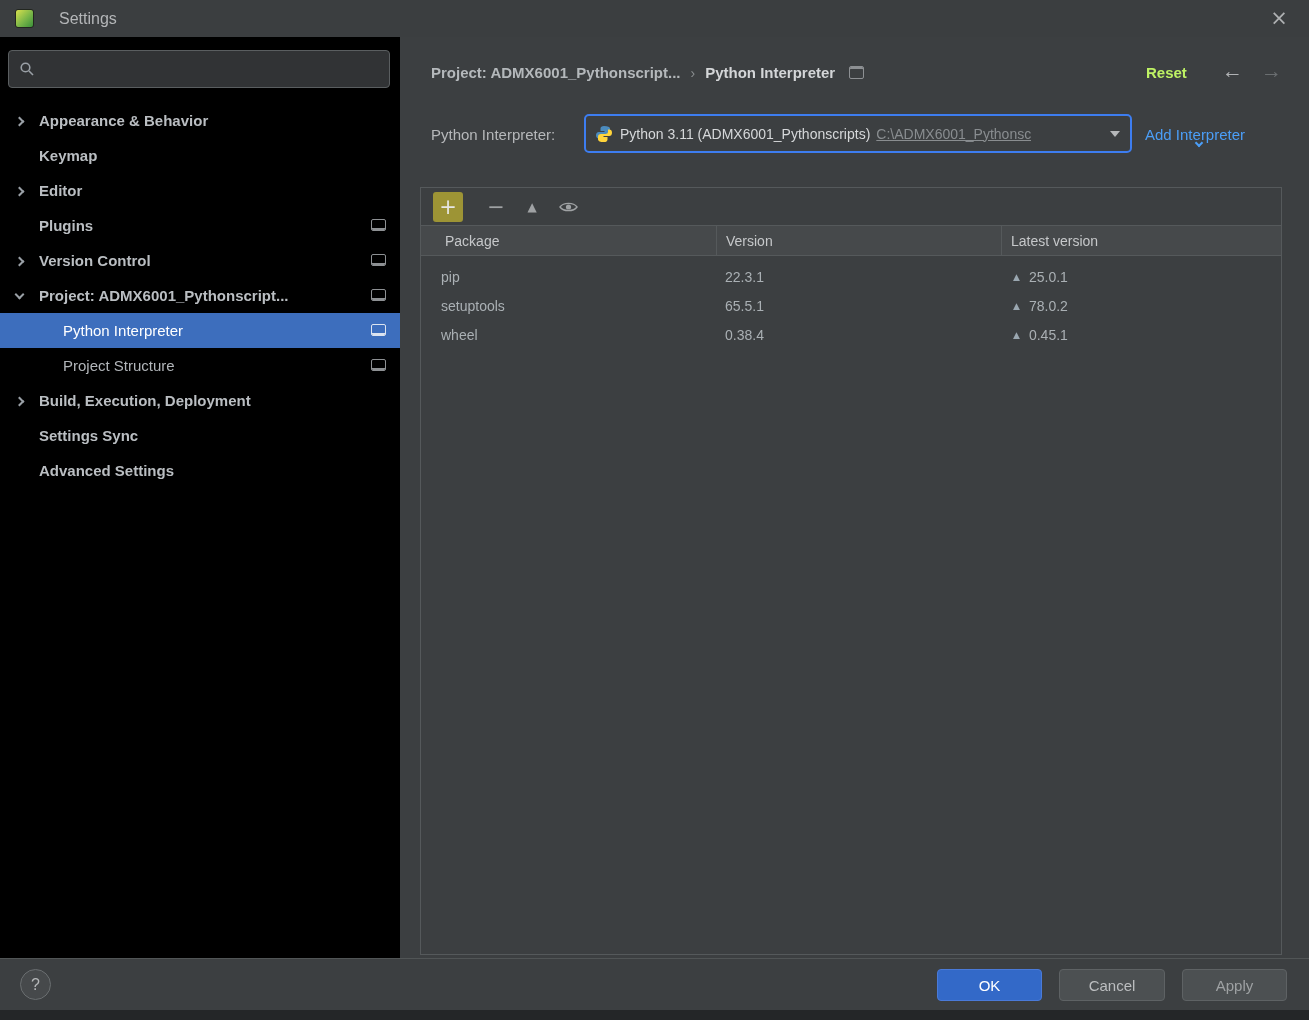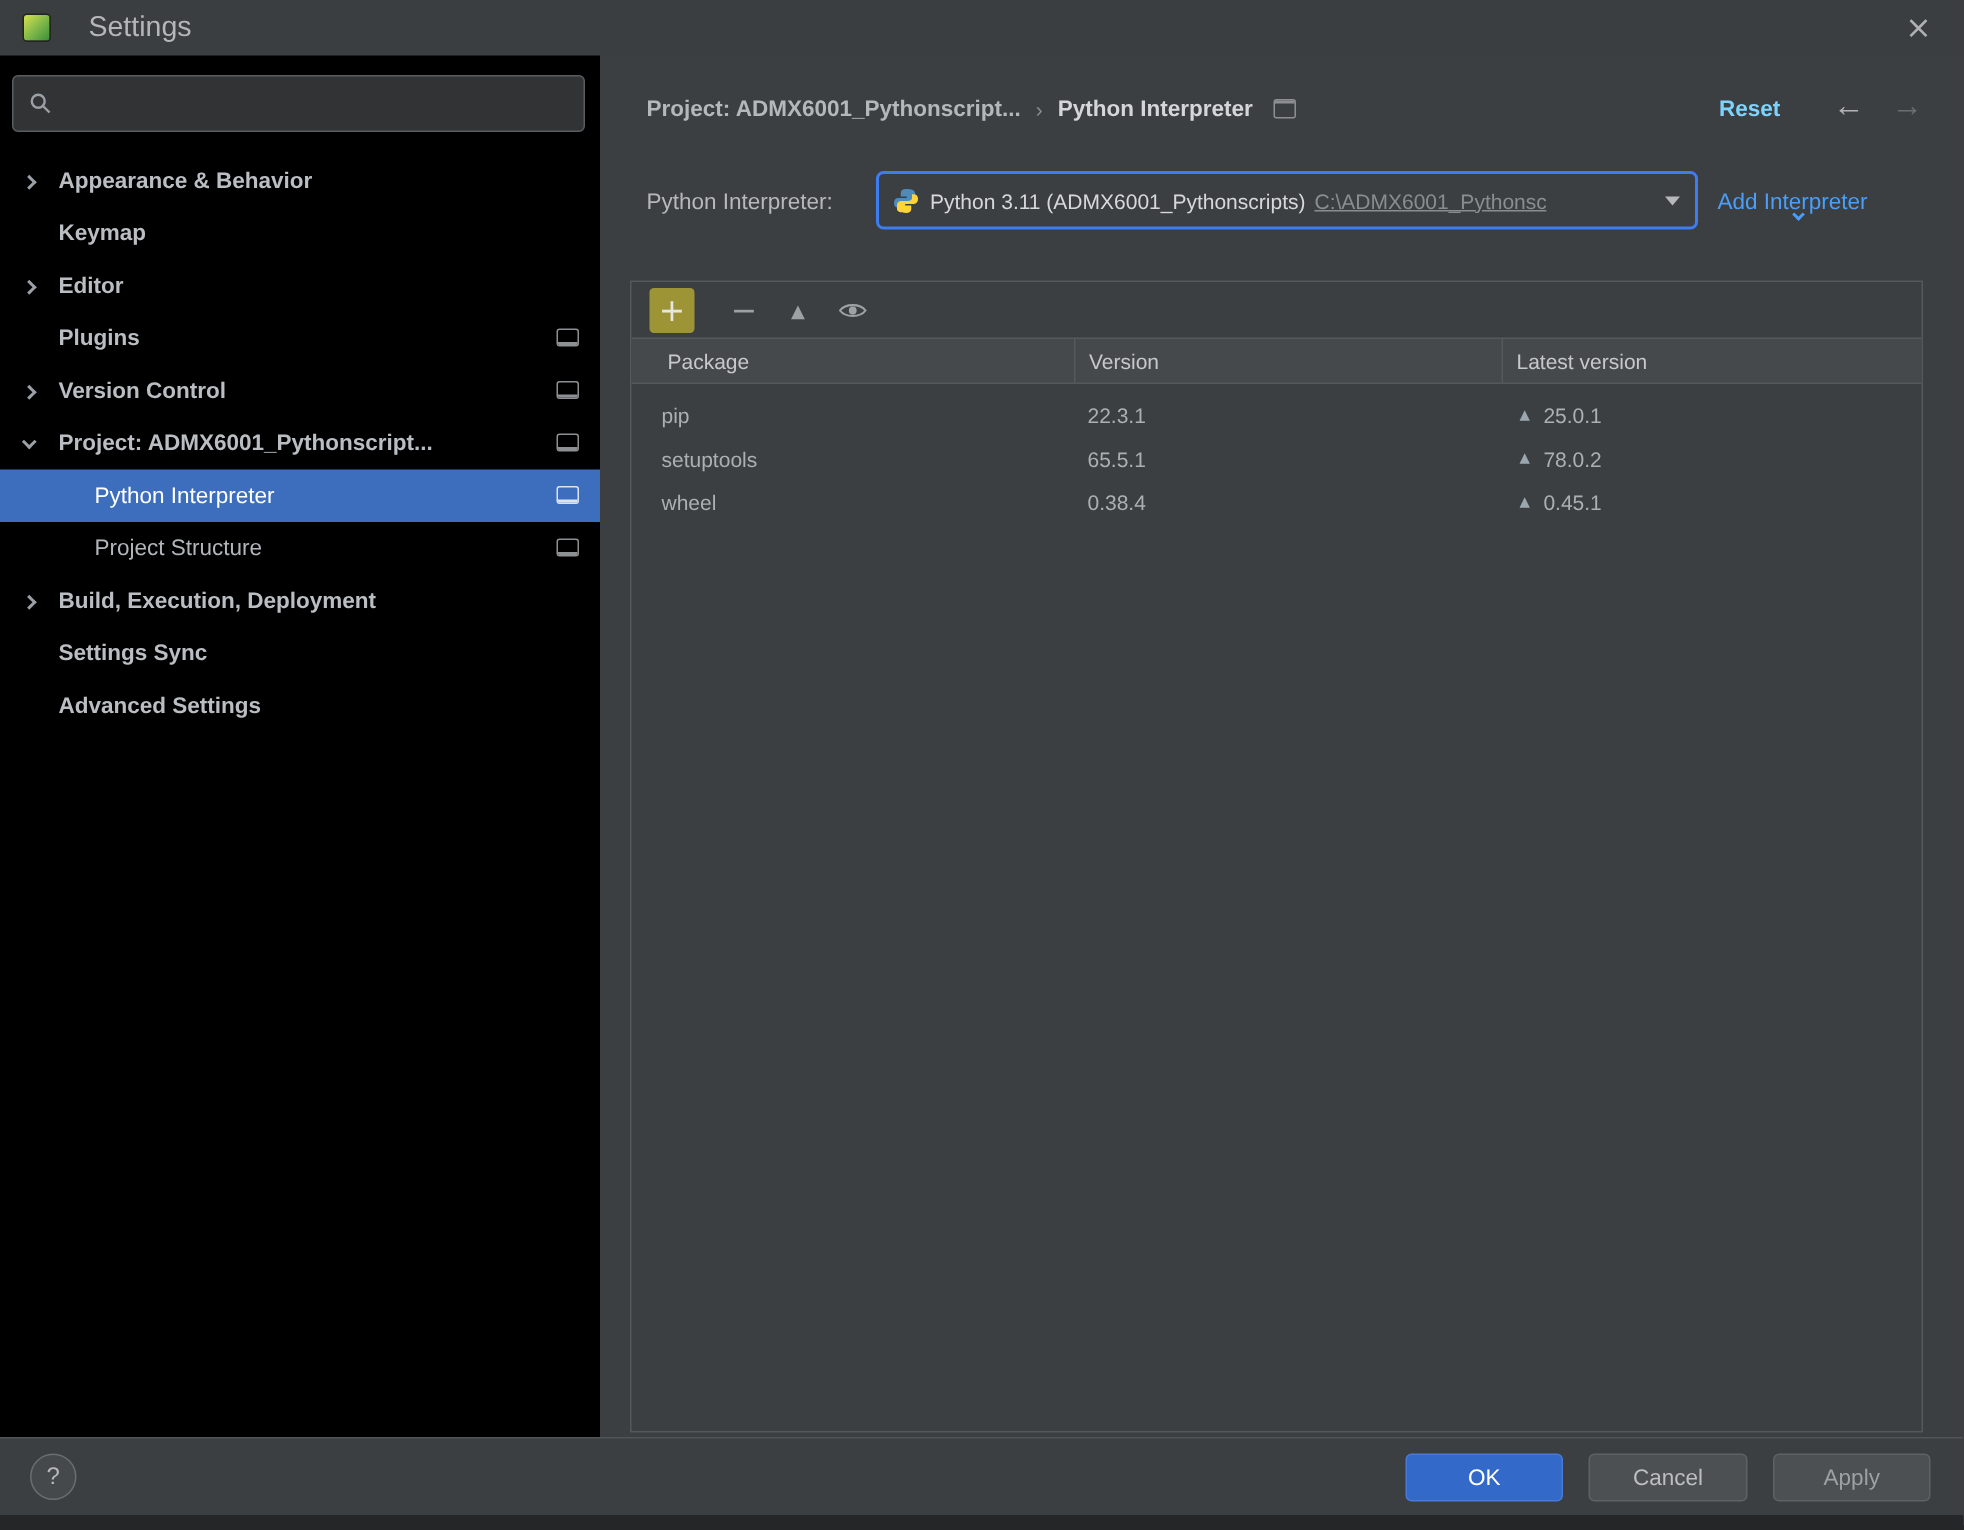--- a/index.html
+++ b/index.html
@@ -8,21 +8,21 @@
     position:relative; overflow:hidden;
     background:#3c3f41; color:#bbbdbf;
     font-family:"Liberation Sans", sans-serif;
   }
   
   .titlebar { position:absolute; left:0; top:0; width:100%; height:37px;
     background:#3b3e40; display:flex; align-items:center; }
   .app-icon { width:19px; height:19px; margin-left:15px; border-radius:3px;
     background:linear-gradient(135deg,#d8e04e 0%, #7ab648 55%, #3a8f3a 100%);
     border:1px solid #22261f; }
-  .win-title { margin-left:25px; font-size:19px; color:#b4b6b8; }
+  .win-title { margin-left:25px; font-size:16px; color:#b4b6b8; }
   .win-close { position:absolute; right:16px; top:4px; width:28px; height:28px;
     font-size:21px; color:#aeb0b2; background:none; border:none; cursor:pointer;
     font-family:"DejaVu Sans", sans-serif; }
   
   .sidebar { position:absolute; left:0; top:37px; width:400px; height:921px;
     background:#000000; }
   .search-box { position:absolute; left:8px; top:13px; width:382px; height:38px;
     border:1px solid #5a5e60; border-radius:4px; display:flex; align-items:center;
     padding-left:10px; background:#313335; }
   .search-box input { flex:1; background:transparent; border:none; outline:none;
@@ -44,21 +44,21 @@
     box-shadow:inset 0 -3px 0 -1px #8d9093; }
   .selected .t-ticon { border-color:#dce4f0; box-shadow:inset 0 -3px 0 -1px #dce4f0; }
   
   .breadcrumb { position:absolute; left:431px; top:64px; display:flex;
     align-items:center; gap:10px; font-size:15px; font-weight:bold; }
   .crumb1 { color:#b4b8bb; }
   .crumb-sep { color:#8a8e90; font-weight:normal; font-size:14px; }
   .crumb2 { color:#d4d6d8; }
   .bc-icon { width:15px; height:13px; border:1px solid #8d9093; border-radius:2px;
     box-shadow:inset 0 3px 0 -1px #8d9093; margin-left:4px; }
-  .reset-link { position:absolute; left:1146px; top:64px; color:#7dd3fc;
+  .reset-link { position:absolute; left:1146px; top:64px; color:#bef264;
     font-size:15px; font-weight:bold; cursor:pointer; background:none; border:none;
     font-family:"Liberation Sans", sans-serif; }
   .nav-back { position:absolute; left:1222px; top:59px; font-size:21px;
     color:#b0b2b4; background:none; border:none; cursor:pointer; }
   .nav-fwd { position:absolute; left:1261px; top:59px; font-size:21px;
     color:#6a6e70; background:none; border:none; cursor:pointer; }
   
   .interp-label { position:absolute; left:431px; top:126px; font-size:15px;
     color:#b6b8ba; }
   .interp-combo { position:absolute; left:584px; top:114px; width:548px; height:39px;

